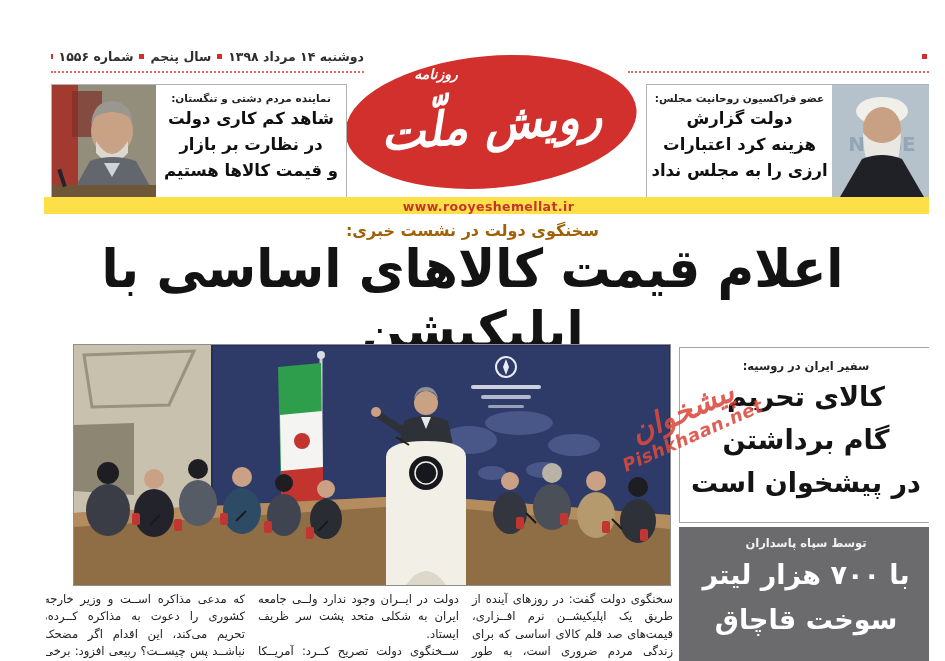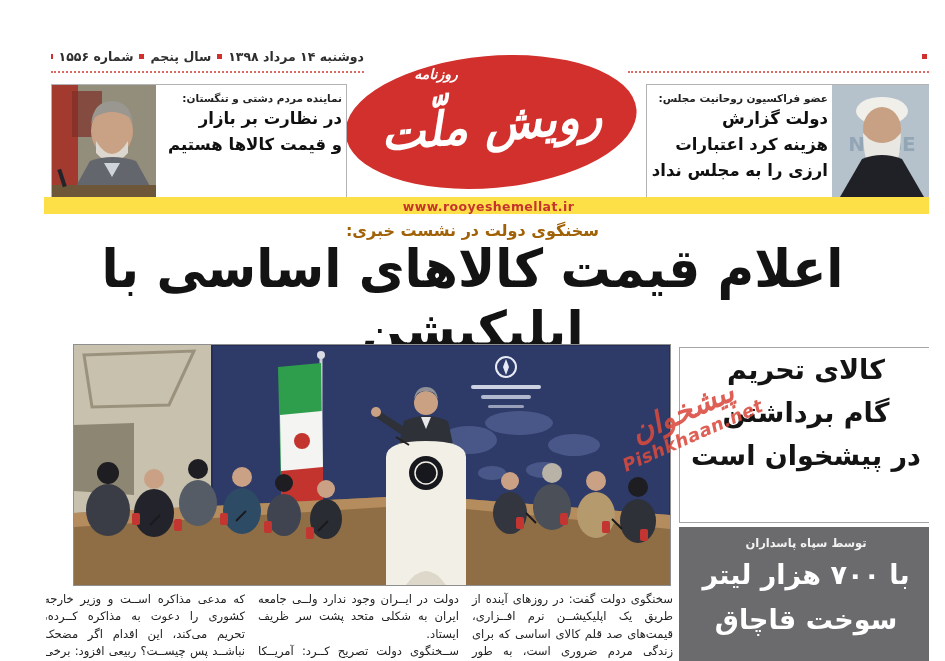--- a/index.html
+++ b/index.html
@@ -12,21 +12,21 @@
   .info-line{
     font-size:12.5px;font-weight:bold;color:#2e2e2e;text-align:right;
     border-bottom:2px dotted #dc6a60;padding-bottom:5px;line-height:18px;white-space:nowrap;overflow:hidden;
   }
   .seg-bullet{display:inline-block;width:5px;height:5px;background:#d2302c;margin:0 6px 2px 6px;vertical-align:middle;}
   
   .url-band{background:#fde047;text-align:center;line-height:17px;}
   .url-band span{color:#c5342d;font-weight:bold;font-size:12.5px;letter-spacing:.4px;direction:ltr;display:inline-block;}
   
   .teaser{border:1px solid #b3b3b3;background:#fff;display:flex;box-sizing:border-box;}
-  .teaser .txt{flex:1;padding:3px 4px;}
+  .teaser .txt{flex:1;padding:3px 4px;text-align:center;}
   .kicker{font-size:10.5px;font-weight:bold;color:#222;margin:4px 0 2px;}
   .teaser .hl-line{font-size:16.5px;font-weight:800;color:#101010;line-height:26px;letter-spacing:-.3px;}
   .photo-frame{flex:0 0 auto;border:0;display:block;}
   
   .lead-kicker{width:100%;text-align:center;font-size:16px;font-weight:bold;color:#a16207;}
   .lead-headline{
     width:100%;text-align:center;font-size:50px;font-weight:900;color:#131313;
     letter-spacing:-1px;line-height:1.15;transform:scaleY(1.06);
   }
   
@@ -63,20 +63,21 @@
       <ellipse cx="147" cy="70" rx="146" ry="66" fill="#d2302c" transform="rotate(-5 147 70)"></ellipse>
       <text x="92" y="27" font-size="14" font-weight="bold" fill="#ffffff" text-anchor="middle" font-style="italic">روزنامه</text>
       <text x="147" y="89" font-size="47" font-weight="bold" fill="#ffffff" text-anchor="middle" font-style="italic" transform="rotate(-5 147 70)">رویش ملّت</text>
     </svg>
   </div>
 
   <div class="abs teaser" style="left:35px;top:84px;width:296px;height:114px;">
     <div class="txt">
       <div class="kicker">نماینده مردم دشتی و تنگستان:</div>
       <div>
+          <div class="hl-line">شاهد کم کاری دولت</div>
           <div class="hl-line">در نظارت بر بازار</div>
           <div class="hl-line">و قیمت کالاها هستیم</div>
         </div>
     </div>
     <svg class="photo-frame" width="104" height="112" viewBox="0 0 104 112">
       <rect width="104" height="112" fill="#938d7c"></rect>
       <rect x="0" y="0" width="26" height="112" fill="#a23a30"></rect>
       <rect x="20" y="6" width="30" height="46" fill="#7d2f27" opacity=".7"></rect>
       <ellipse cx="60" cy="46" rx="21" ry="25" fill="#c9a184"></ellipse>
       <path d="M39 40 Q41 16 60 16 Q79 16 81 40 L77 32 Q60 22 43 32 Z" fill="#9a9690"></path>
@@ -215,20 +216,21 @@
         <line x1="76" y1="180" x2="86" y2="170"></line>
           <line x1="162" y1="176" x2="172" y2="166"></line>
         <line x1="244" y1="186" x2="254" y2="176"></line>
           <line x1="462" y1="178" x2="452" y2="168"></line>
         <line x1="548" y1="184" x2="538" y2="174"></line>
       </g>
     </svg>
   </div>
 
   <div class="abs rail-box" style="left:663px;top:347px;width:254px;height:176px;">
+    <div class="kicker">سفیر ایران در روسیه:</div>
     <div>
         <div class="hl-line">کالای تحریم</div>
         <div class="hl-line">گام برداشتن</div>
         <div class="hl-line">در پیشخوان است</div>
       </div>
   </div>
 
   <div class="abs rail-dark" style="left:663px;top:527px;width:254px;height:152px;">
     <div class="kicker">توسط سپاه پاسداران</div>
     <div>

